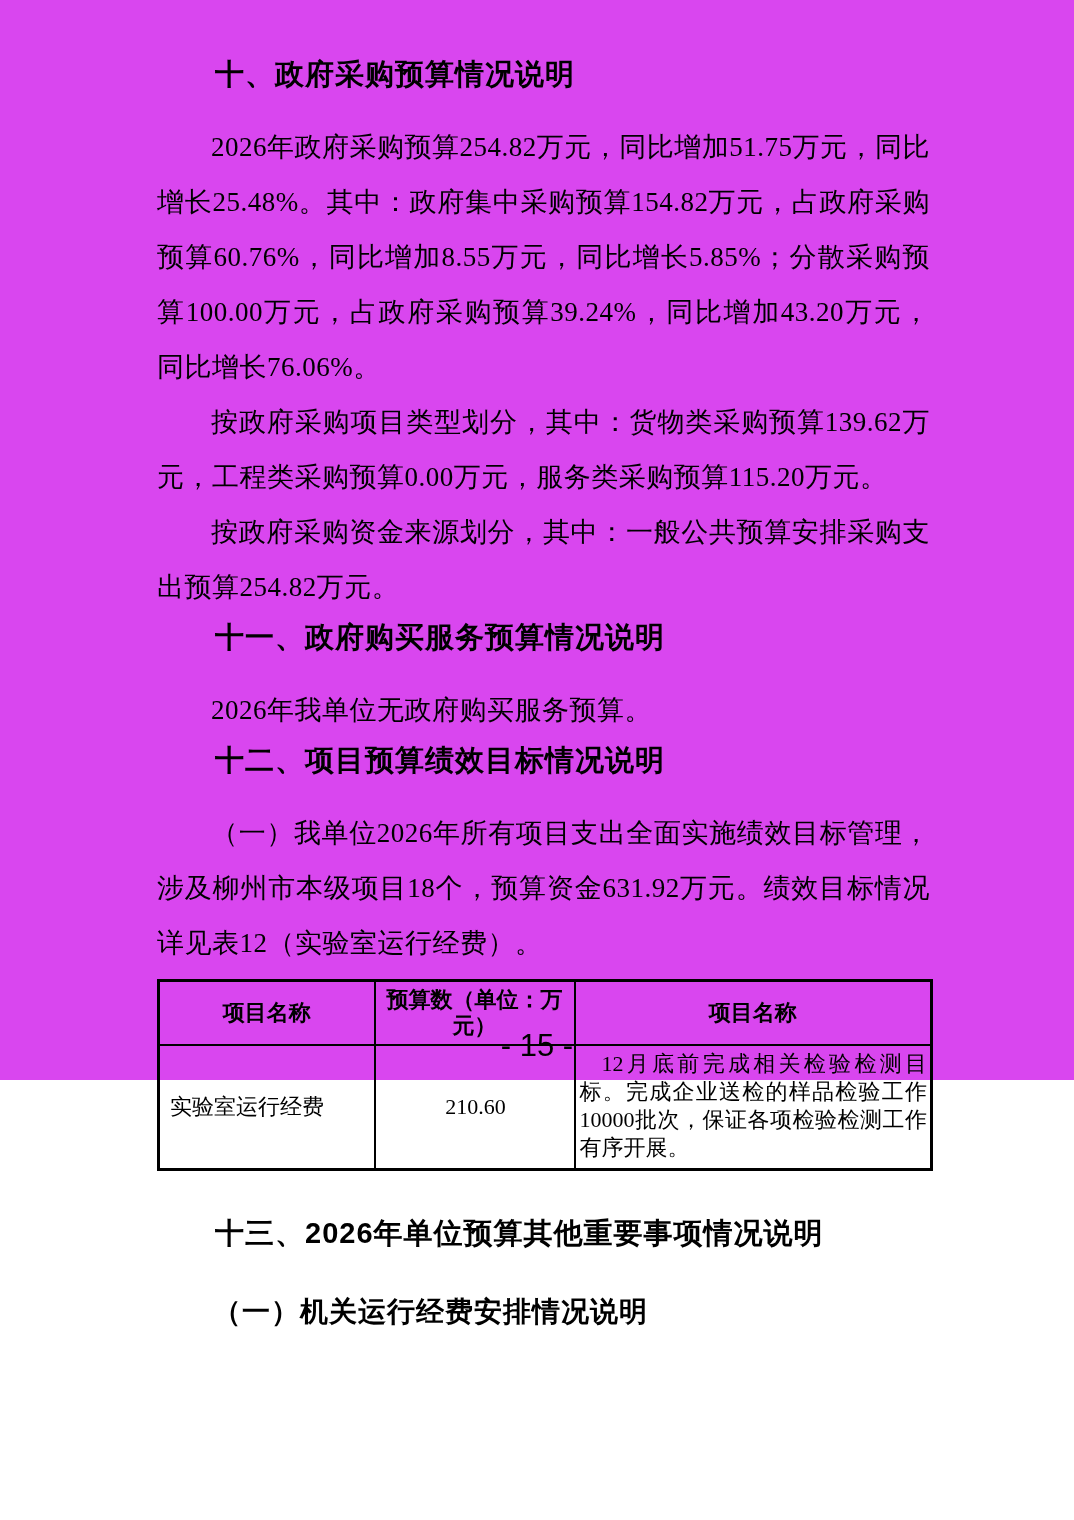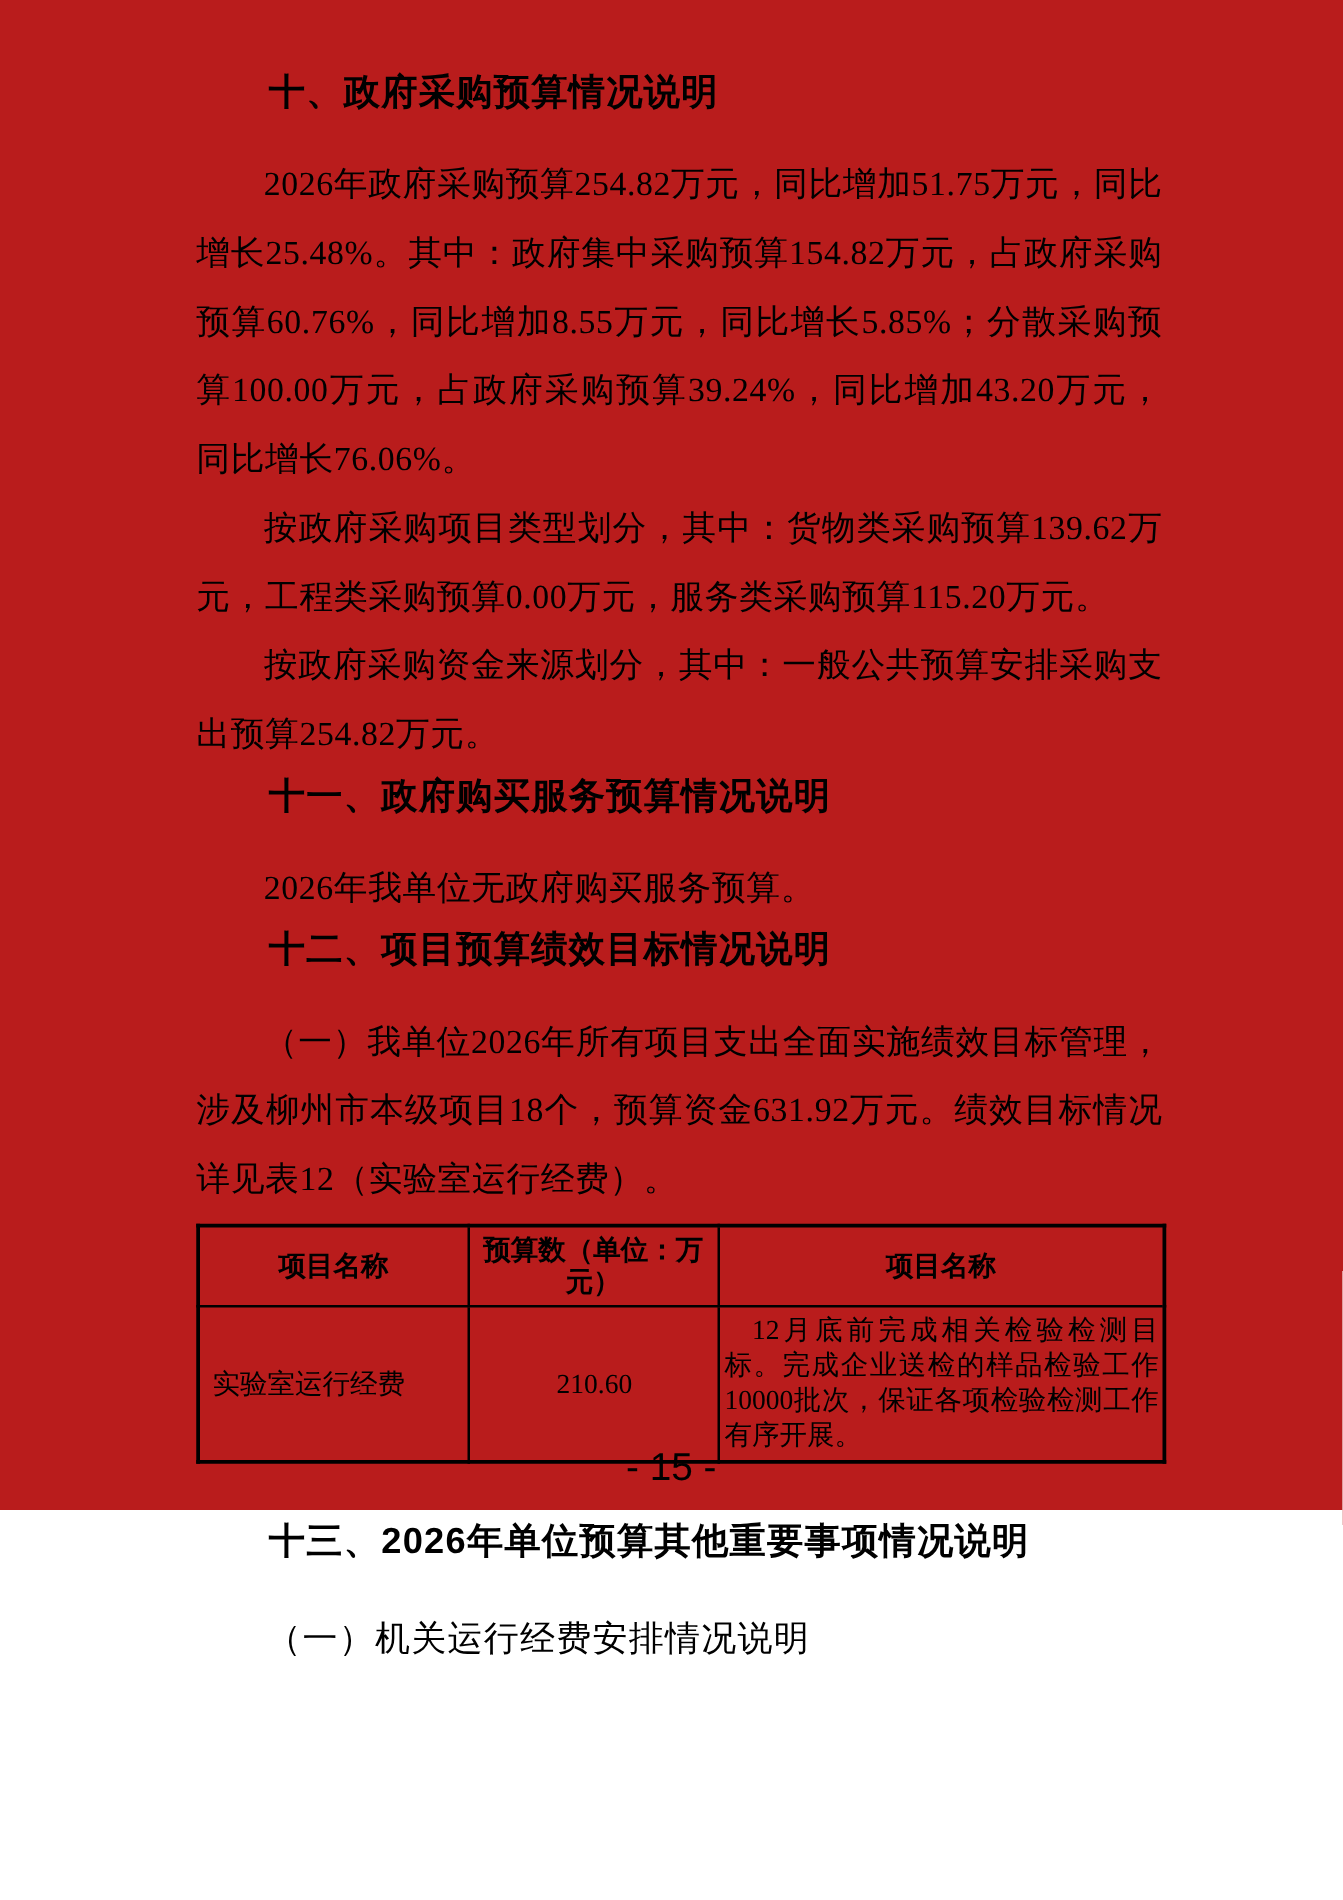--- a/index.html
+++ b/index.html
@@ -9,23 +9,23 @@
     height: 1520px;
     position: relative;
     font-family: "Liberation Serif", "DejaVu Serif", serif;
     color: #000000;
     overflow: hidden;
   }
   .page {
     position: absolute;
     top: 0; left: 0;
     width: 1074px;
-    height: 1208px;
+    height: 1080px;
     padding: 52px 144px 0 157px;
-    background: #b91c1c;
+    background: #d946ef;
   }
   
   h2.sec-heading {
     font-family: "Liberation Sans", "DejaVu Sans", sans-serif;
     font-weight: 700;
     font-size: 29px;
     line-height: 44px;
     text-indent: 2em;
     letter-spacing: 1px;
     margin: 0 0 24px 0;
@@ -38,21 +38,21 @@
     font-size: 27px;
     line-height: 55px;
     text-indent: 2em;
     text-align: justify;
     text-align-last: left;
     letter-spacing: 0.5px;
   }
   
   h3.sub-heading {
     font-family: "Liberation Serif", "DejaVu Serif", serif;
-    font-weight: 400;
+    font-weight: 700;
     font-size: 28px;
     line-height: 42px;
     text-indent: 2em;
     letter-spacing: 1px;
     margin-top: 36px;
   }
   
   table.perf-table {
     width: 100%;
     border-collapse: collapse;

